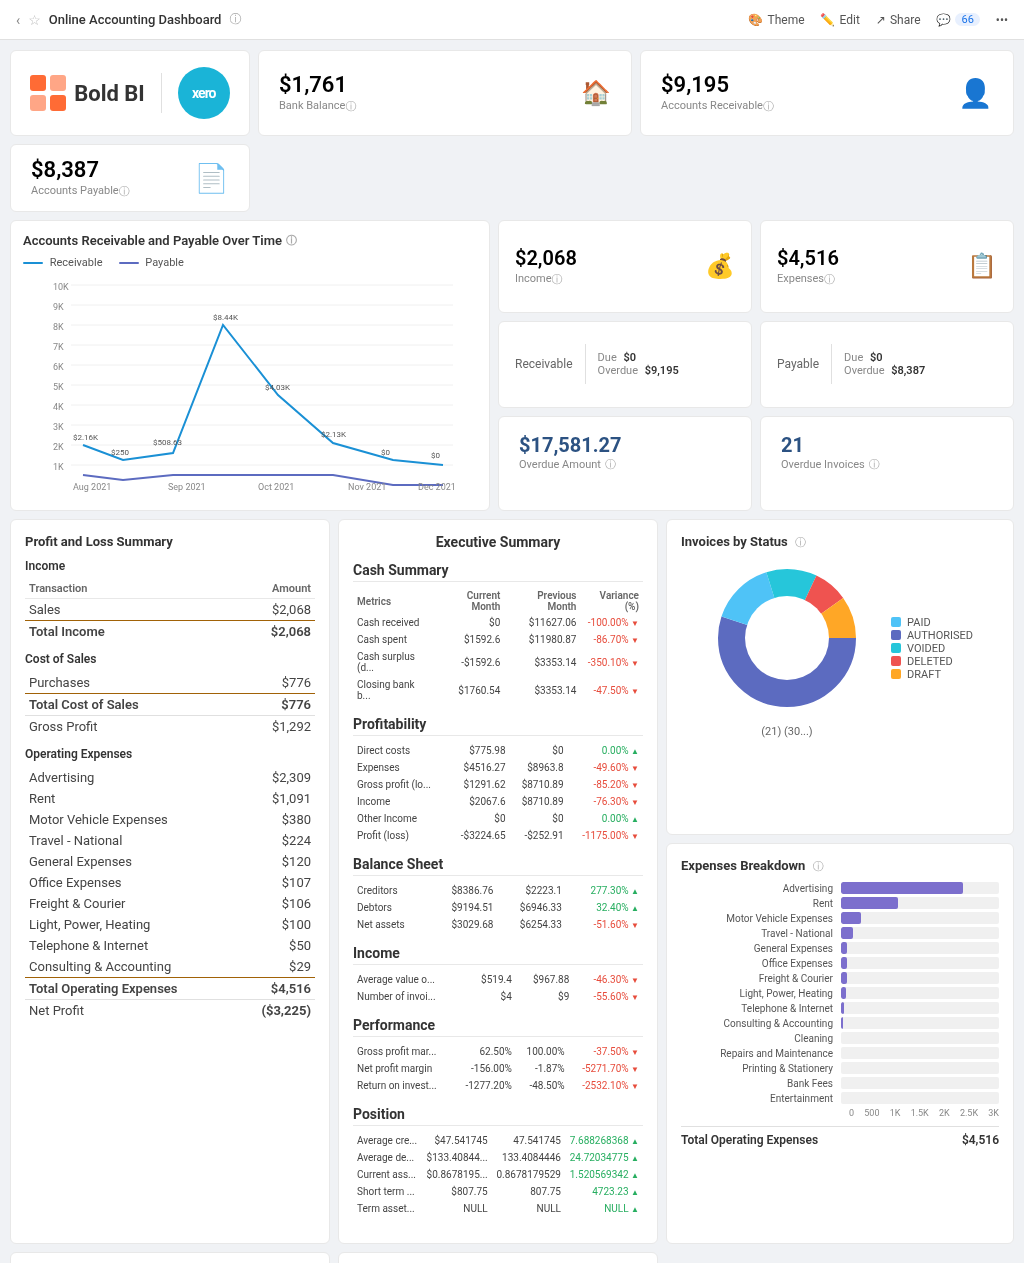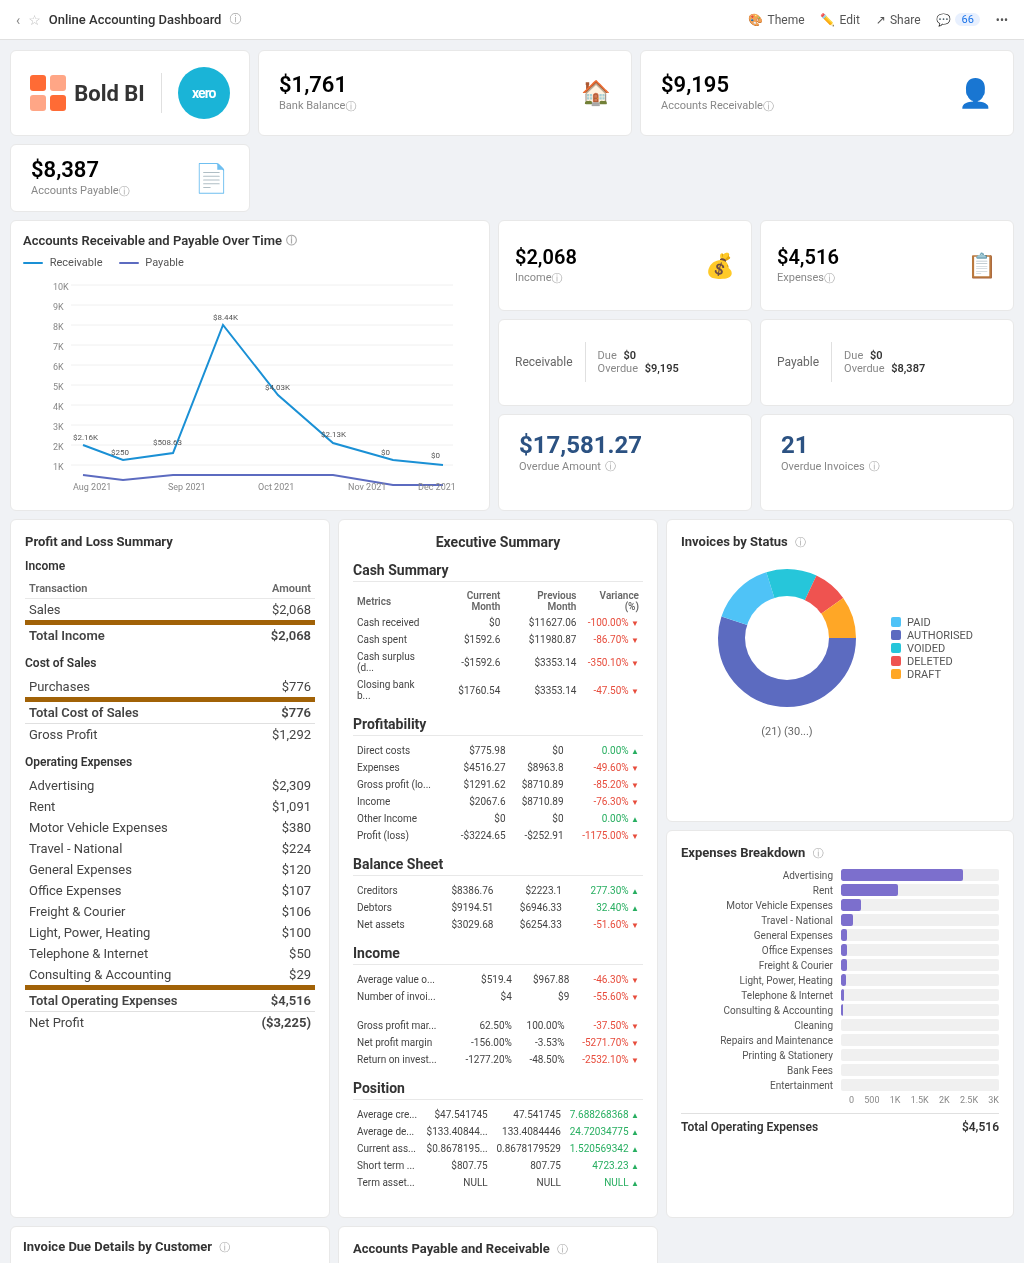--- a/index.html
+++ b/index.html
@@ -40,31 +40,31 @@
     .chart-title { font-size: 13px; font-weight: 600; margin-bottom: 8px; display: flex; align-items: center; gap: 4px; }
     .chart-legend { display: flex; gap: 16px; margin-bottom: 6px; font-size: 11px; color: #555; }
     .legend-dot { width: 8px; height: 8px; border-radius: 50%; display: inline-block; margin-right: 4px; }
     .kpi-card-sm { padding: 14px 16px; }
     .kpi-card-sm .kpi-value { font-size: 20px; }
     .rp-card { padding: 12px 16px; display: flex; align-items: center; gap: 12px; }
     .rp-label { font-size: 12px; color: #666; }
     .rp-divider { width: 1px; height: 40px; background: #e0e0e0; }
     .rp-due { font-size: 11px; color: #888; }
     .overdue-card { padding: 16px 20px; }
-    .overdue-value { font-size: 24px; font-weight: 700; color: #2c5282; }
+    .overdue-value { font-size: 20px; font-weight: 700; color: #2c5282; }
     .overdue-label { font-size: 11px; color: #888; display: flex; align-items: center; gap: 4px; }
     .pnl-card { padding: 14px; }
     .section-title { font-size: 13px; font-weight: 700; margin-bottom: 8px; color: #333; }
     .subsection-title { font-size: 12px; font-weight: 600; margin: 10px 0 6px; color: #333; }
     .pnl-table { width: 100%; border-collapse: collapse; }
     .pnl-table th { font-size: 11px; color: #666; font-weight: 600; text-align: left; padding: 3px 4px; border-bottom: 1px solid #e8e8e8; }
     .pnl-table th.right { text-align: right; }
     .pnl-table td { font-size: 13px; padding: 3px 4px; color: #444; }
     .pnl-table td.right { text-align: right; }
-    .pnl-table tr.total { border-top: 5px solid #a16207; font-weight: 600; }
+    .pnl-table tr.total { border-top: 1px solid #a16207; font-weight: 600; }
     .pnl-table tr.gross { border-top: 1px solid #e0e0e0; }
     .pnl-table tr.net { border-top: 1px solid #e0e0e0; }
     .net-value { font-size: 12px; font-weight: 700; }
 
     
     .invoices-card { padding: 14px; }
     .donut-container { display: flex; align-items: center; justify-content: center; gap: 24px; }
     .donut-legend { display: flex; flex-direction: column; }
     .legend-item { display: flex; align-items: center; gap: 6px; font-size: 11px; color: #555; }
     .legend-square { width: 10px; height: 10px; border-radius: 2px; }
@@ -655,35 +655,36 @@
       <td class="right">
         <span class="negative">-55.60%</span>
         <span class="arrow-down">▼</span>
       </td>
     </tr>
             </tbody>
         </table>
       </div>
 
       <div class="exec-section">
+        <div class="exec-section-title">Performance</div>
         <table class="exec-table">
           <tbody id="performance-tbody">
               <tr>
       <td>Gross profit mar...</td>
       <td class="right">62.50%</td>
       <td class="right">100.00%</td>
       <td class="right">
         <span class="negative">-37.50%</span>
         <span class="arrow-down">▼</span>
       </td>
     </tr>
               <tr>
       <td>Net profit margin</td>
       <td class="right">-156.00%</td>
-      <td class="right">-3.53%</td>
+      <td class="right">-1.87%</td>
       <td class="right">
         <span class="negative">-5271.70%</span>
         <span class="arrow-down">▼</span>
       </td>
     </tr>
               <tr>
       <td>Return on invest...</td>
       <td class="right">-1277.20%</td>
       <td class="right">-48.50%</td>
       <td class="right">

